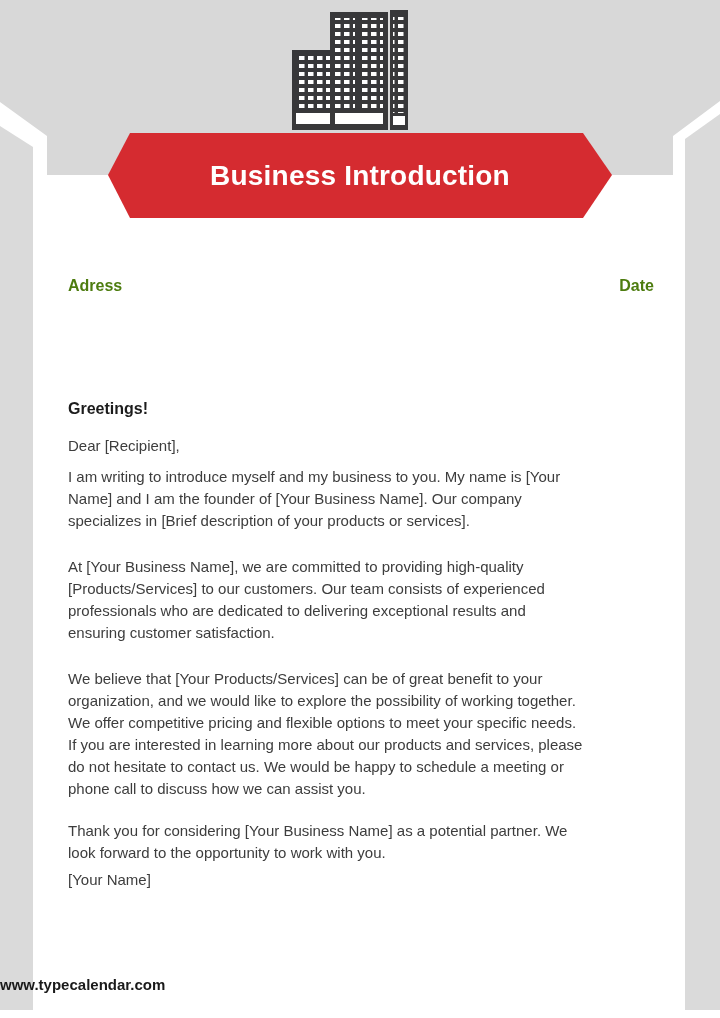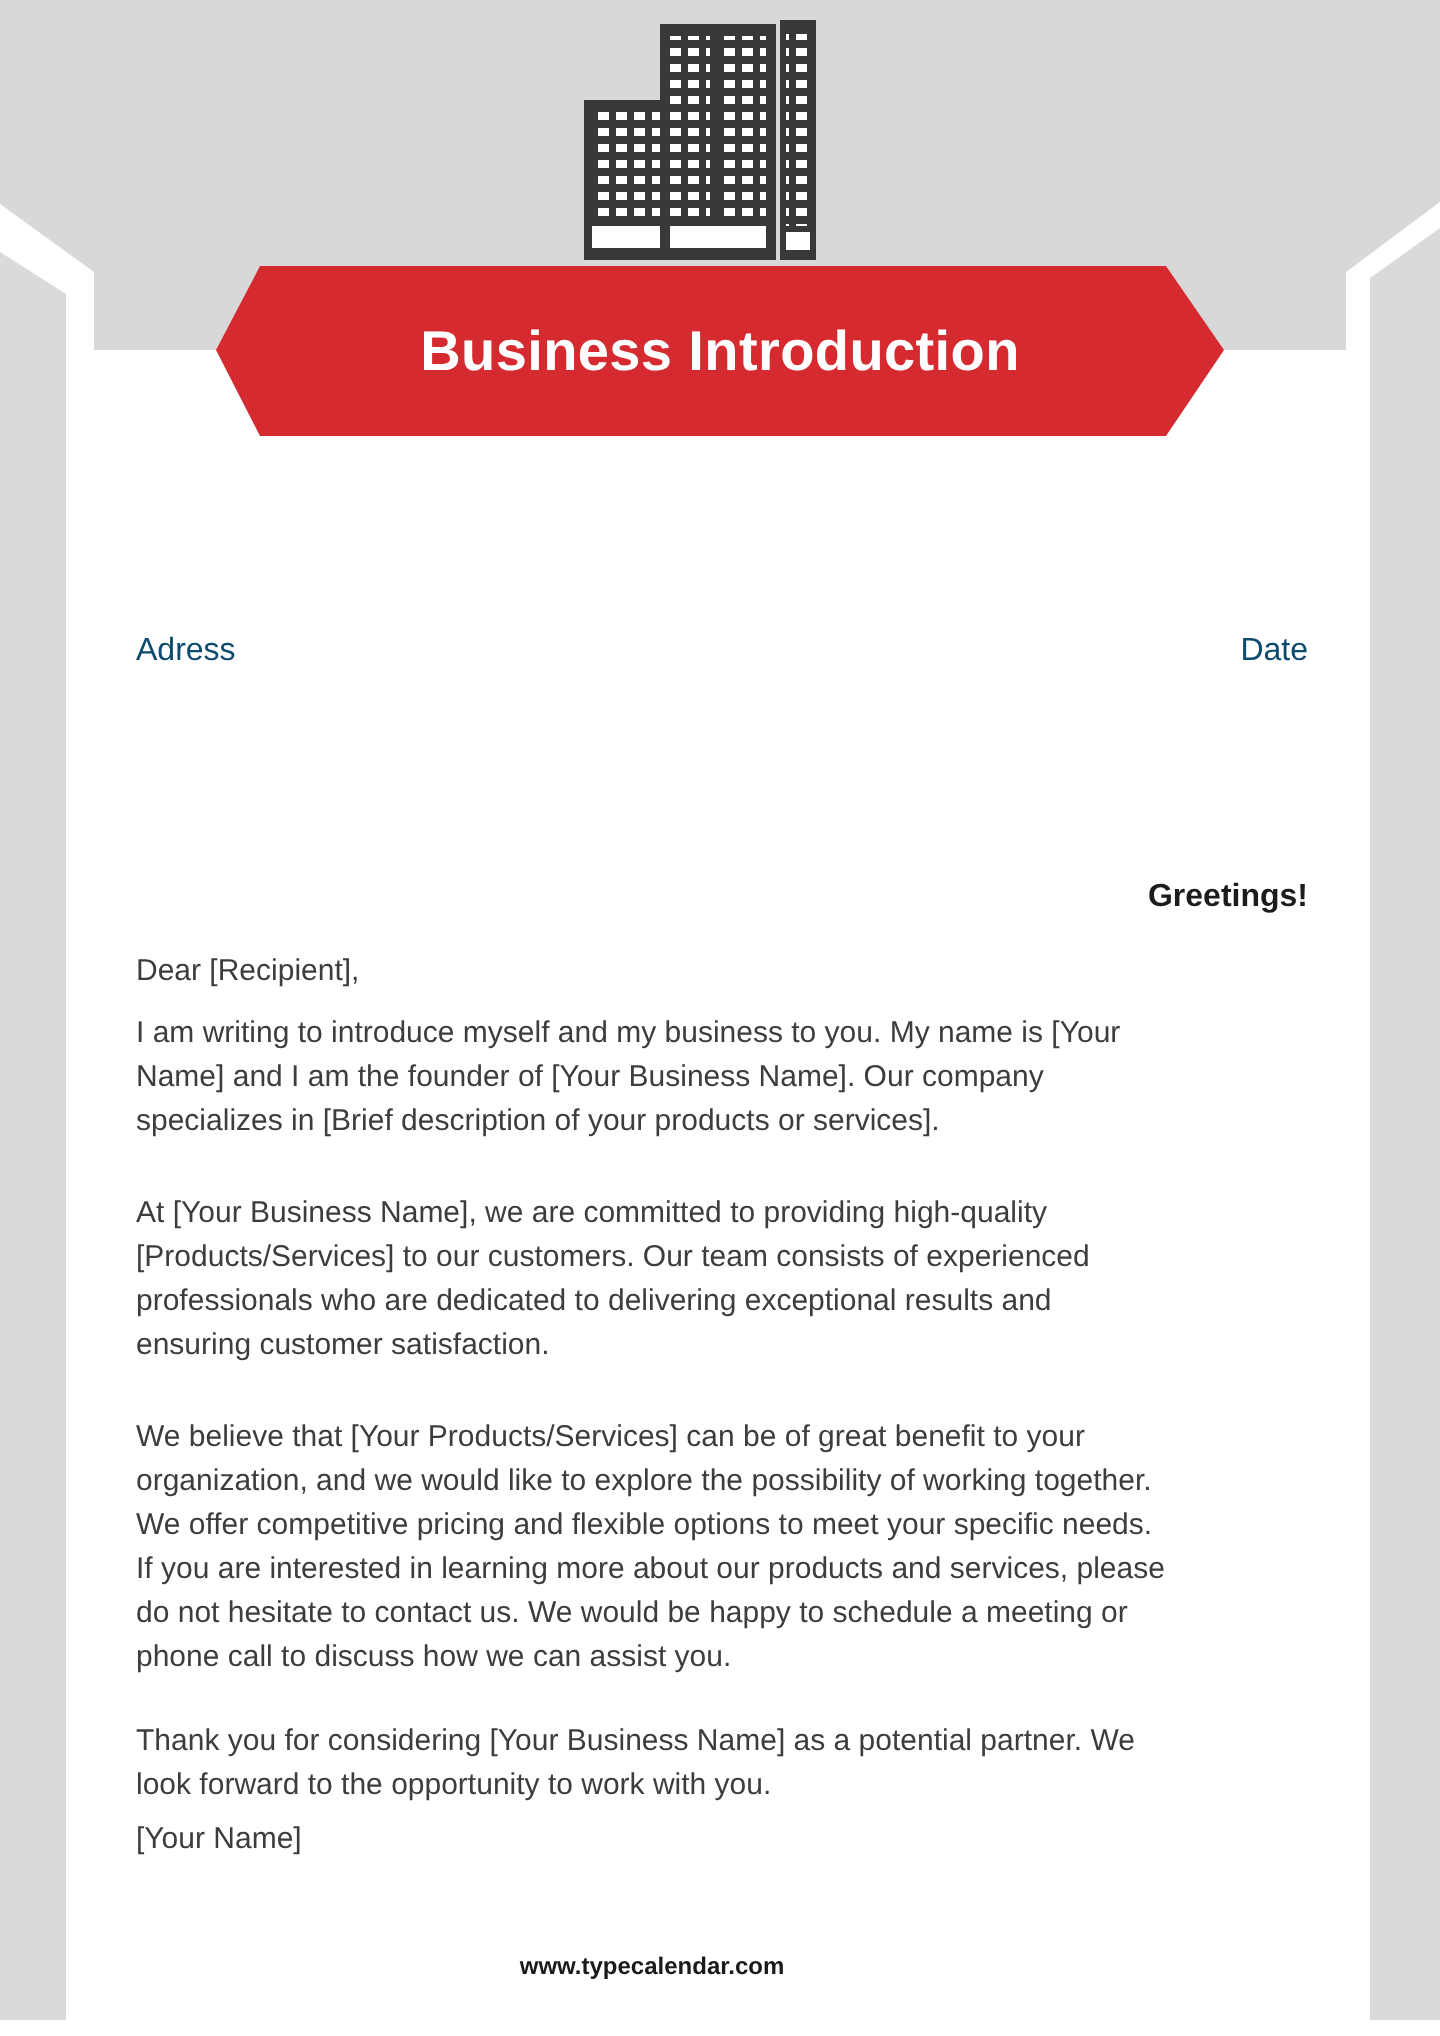--- a/index.html
+++ b/index.html
@@ -51,38 +51,37 @@
     white-space:nowrap;
   }
   
   .letter{
     position:absolute;left:68px;top:277px;width:586px;
     color:#3d3d3d;
     font-size:15px;line-height:22px;
   }
   .meta-row{
     display:flex;justify-content:space-between;align-items:flex-start;
-    font-size:16px;font-weight:normal;color:#0c4a6e;line-height:18px;margin-top:40px;
+    font-size:16px;font-weight:bold;color:#4d7c0f;line-height:18px;
   }
   .greeting{
     margin-top:105px;
-    font-size:16px;font-weight:bold;color:#1c1c1c;line-height:18px;text-align:right;
+    font-size:16px;font-weight:bold;color:#1c1c1c;line-height:18px;
   }
   .salutation{margin-top:17px;}
   .para{white-space:pre-line;margin:0;}
   .p1{margin-top:9px;}
   .p2,.p3{margin-top:24px;}
   .p4{margin-top:20px;}
   .closing{margin-top:21px;}
   .signature{margin-top:5px;}
   
   .footer{
     position:absolute;left:0;top:976px;width:652px;
-    text-align:center;
-    font-size:12px;font-weight:bold;color:#1a1a1a;
+    font-size:15px;font-weight:bold;color:#1a1a1a;
   }
 </style>
 </head>
 <body>
 
 <div class="page">
 
   <div class="header-panel"></div>
   <div class="left-strip"></div>
   <div class="right-strip"></div>

